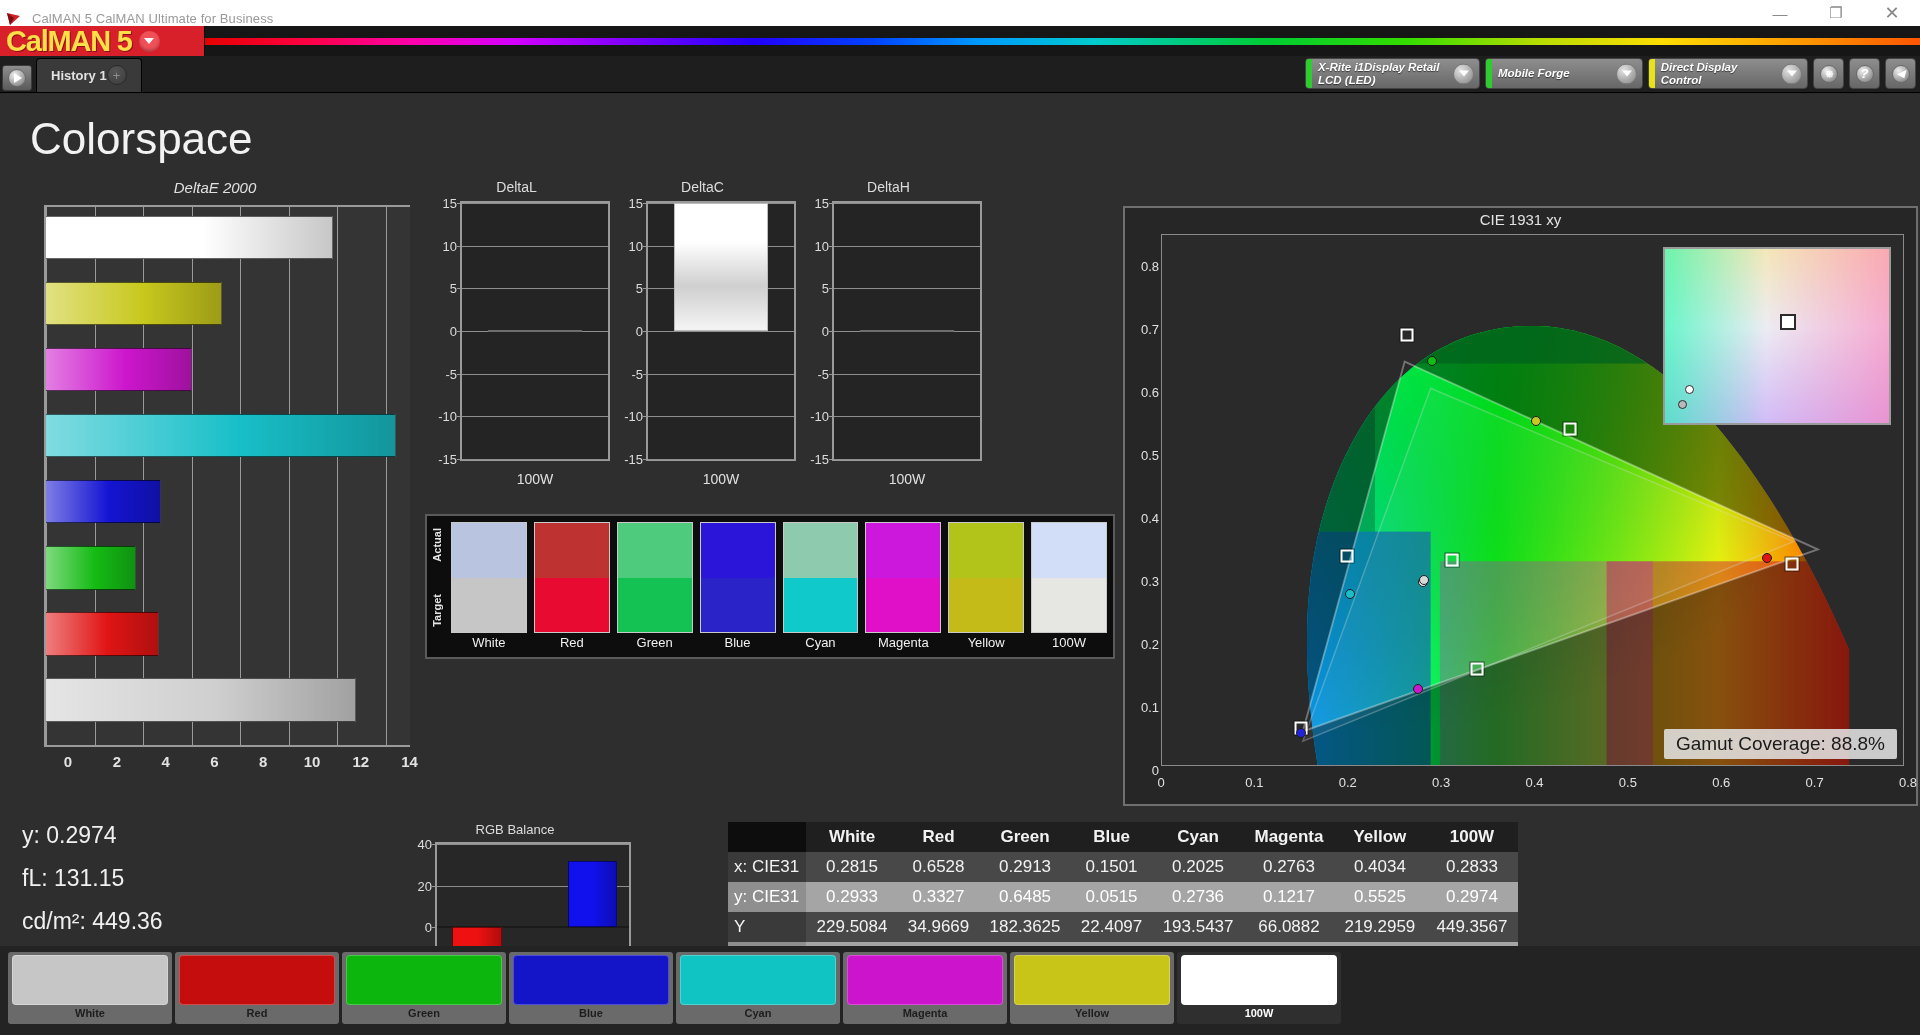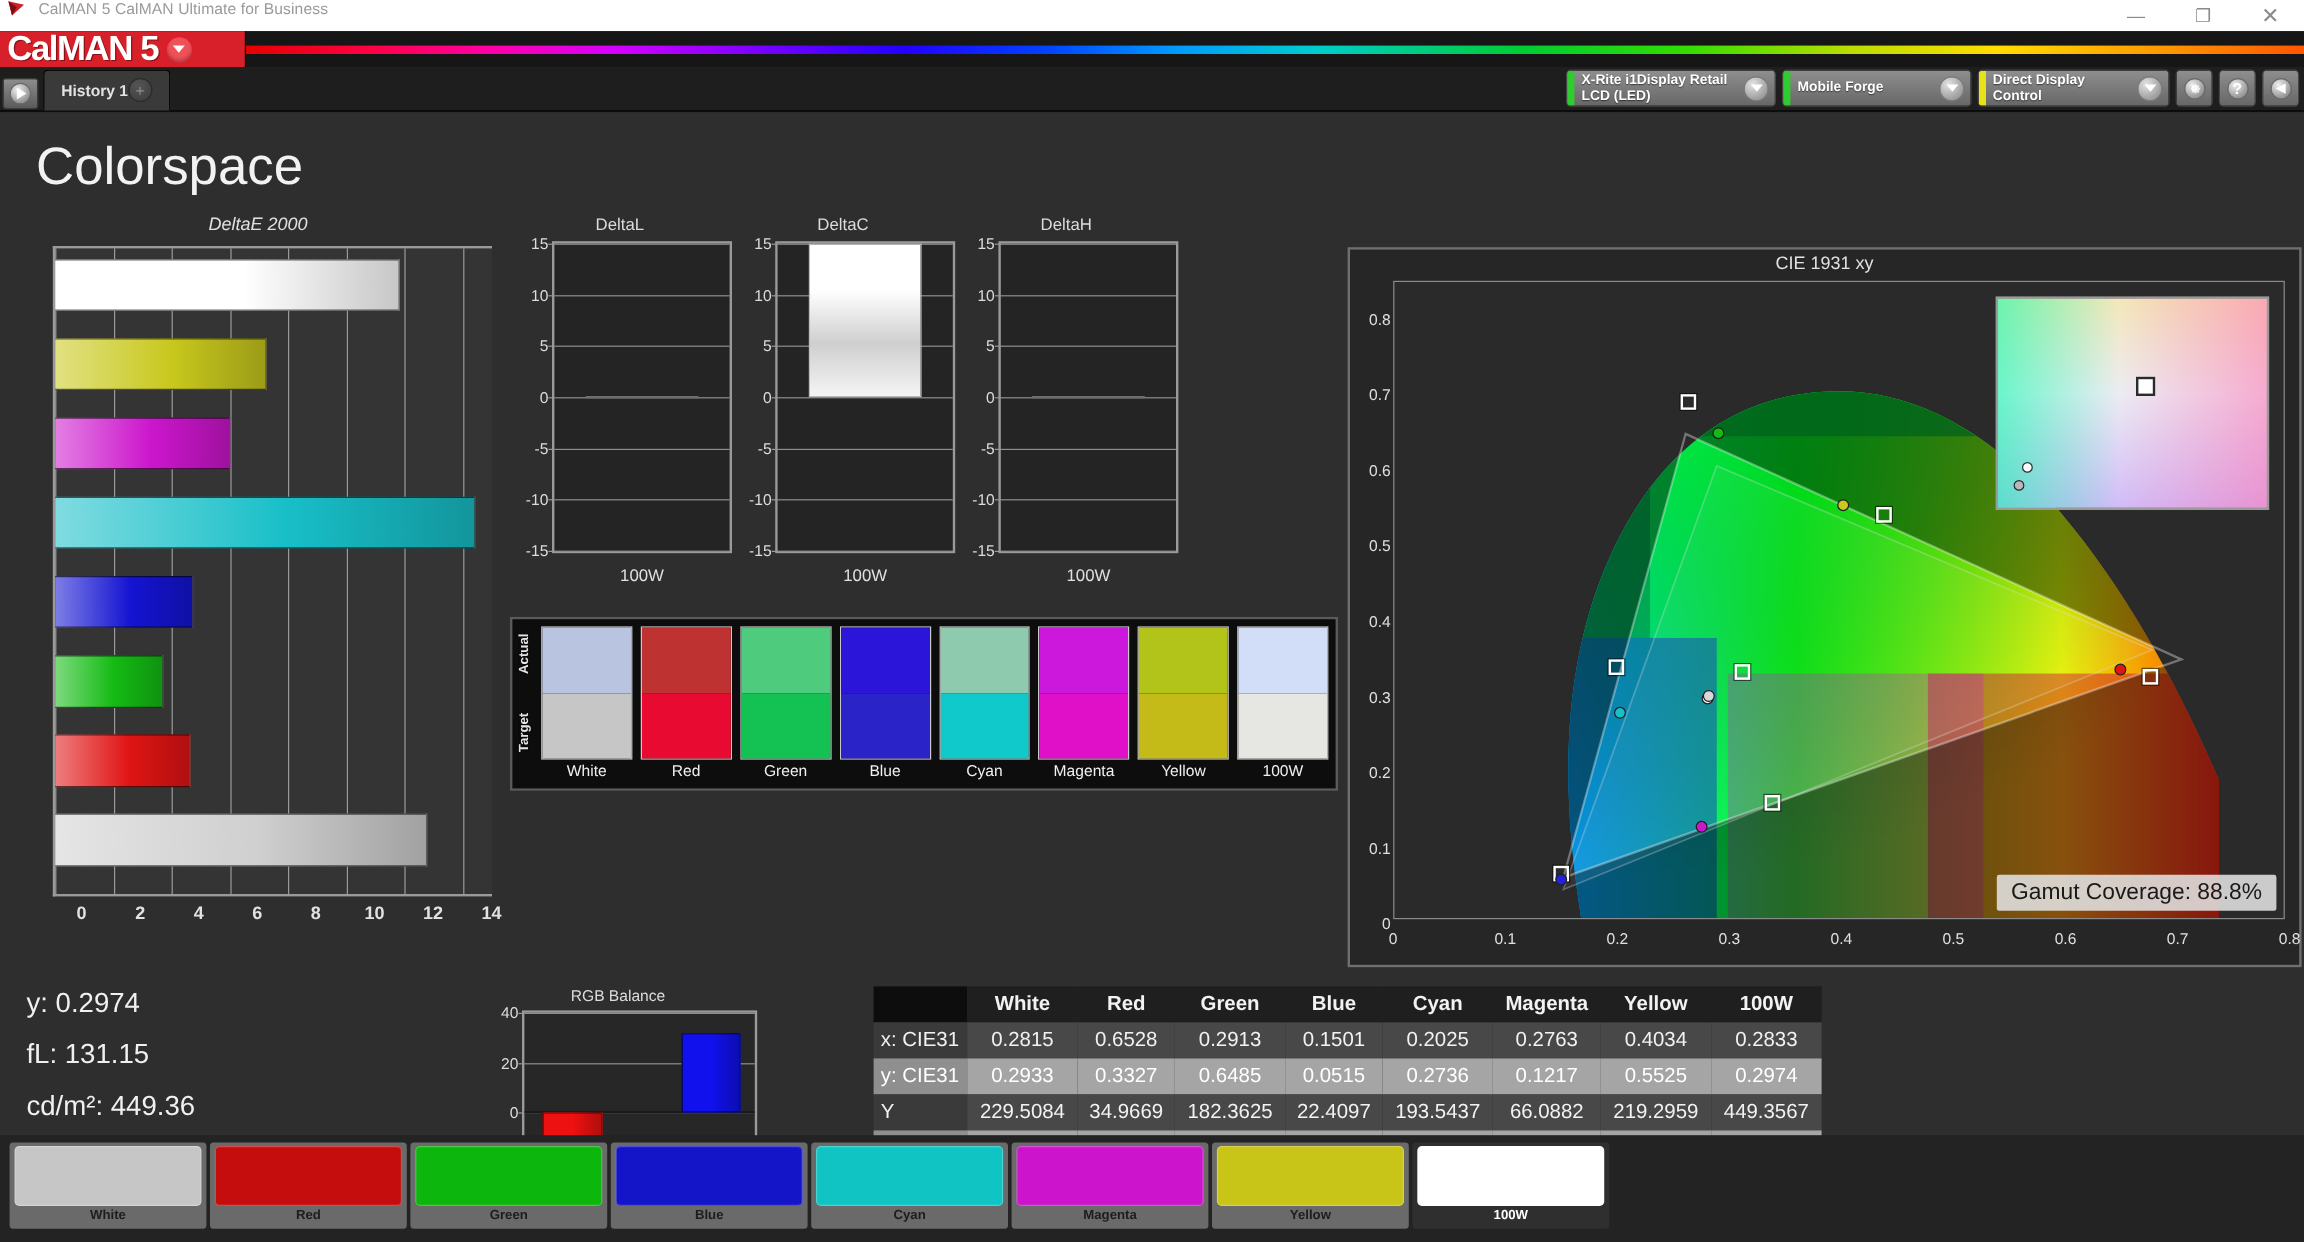--- a/index.html
+++ b/index.html
@@ -6,40 +6,40 @@
   body {
     width:1920px; height:1035px; overflow:hidden;
     background:#2b2b2b;
     font-family:"Liberation Sans", sans-serif;
     color:#e8e8e8;
     position:relative;
   }
 
   
   .titlebar{
-    height:26px; background:#ffffff; display:flex; align-items:flex-start;
+    height:26px; background:#ffffff; display:flex; align-items:flex-end;
     position:relative;
   }
   .tb-icon{ width:18px; height:14px; margin-left:6px; position:relative; }
   .tb-icon svg{ display:block; }
   .tb-title{ font-size:13px; color:#9a9a9a; margin-left:8px; letter-spacing:.1px;}
   .tb-btns{ position:absolute; right:0; top:0; height:26px; display:flex; }
   .tb-btn{ width:56px; height:26px; display:flex; align-items:center; justify-content:center;
            color:#8a8a8a; font-size:15px; }
   .tb-btn.close{ font-size:18px; }
 
   
   .logorow{ height:30px; background:#161616; position:relative; display:flex; align-items:stretch;}
   .logo{
     width:205px; background:#d8202a; display:flex; align-items:center;
     padding-left:6px; position:relative;
     border-right:1px solid #000;
   }
   .logo-text{
-    font-size:29px; font-weight:bold; color:#ffffff; letter-spacing:-1.2px;
+    font-size:29px; font-weight:bold; color:#fde047; letter-spacing:-1.2px;
     text-shadow:1px 1px 0 #8a0f16;
     line-height:29px;
   }
   .logo-caret{
     width:21px;height:21px;border-radius:50%;background:#f05058;margin-left:7px;
     display:flex;align-items:center;justify-content:center;
     box-shadow: inset 0 -2px 3px rgba(0,0,0,.25);
   }
   .logo-caret::after{content:"";border-left:5px solid transparent;border-right:5px solid transparent;border-top:6px solid #fff;}
   .gradbar{
@@ -73,21 +73,21 @@
     border-radius:4px 4px 0 0; display:flex; align-items:center; gap:0;
     border:1px solid #000; border-bottom:none;
   }
   .tab .plus{
     width:20px;height:20px;border-radius:50%;
     background:radial-gradient(circle at 40% 30%, #555,#3c3c3c);
     border:1px solid #2a2a2a; color:#8d8d8d; font-size:13px;
     display:flex;align-items:center;justify-content:center; font-weight:normal;
   }
 
-  .tb-right{ position:absolute; right:4px; bottom:3px; display:flex; align-items:center; gap:5px;}
+  .tb-right{ position:absolute; right:4px; bottom:3px; display:flex; align-items:center; gap:5px;font-style:italic;}
   .tb-drop{
     height:31px; background:linear-gradient(#8e8e8e,#676767);
     border:1px solid #444; border-radius:4px; display:flex; align-items:stretch;
     position:relative; overflow:hidden;
   }
   .tb-drop .bar{ width:6px; }
   .tb-drop .txt{
     padding:2px 32px 2px 6px; font-size:11.5px; font-weight:bold; color:#fff;
     line-height:12.5px; display:flex; flex-direction:column; justify-content:center;
     text-shadow:0 1px 1px rgba(0,0,0,.55);

